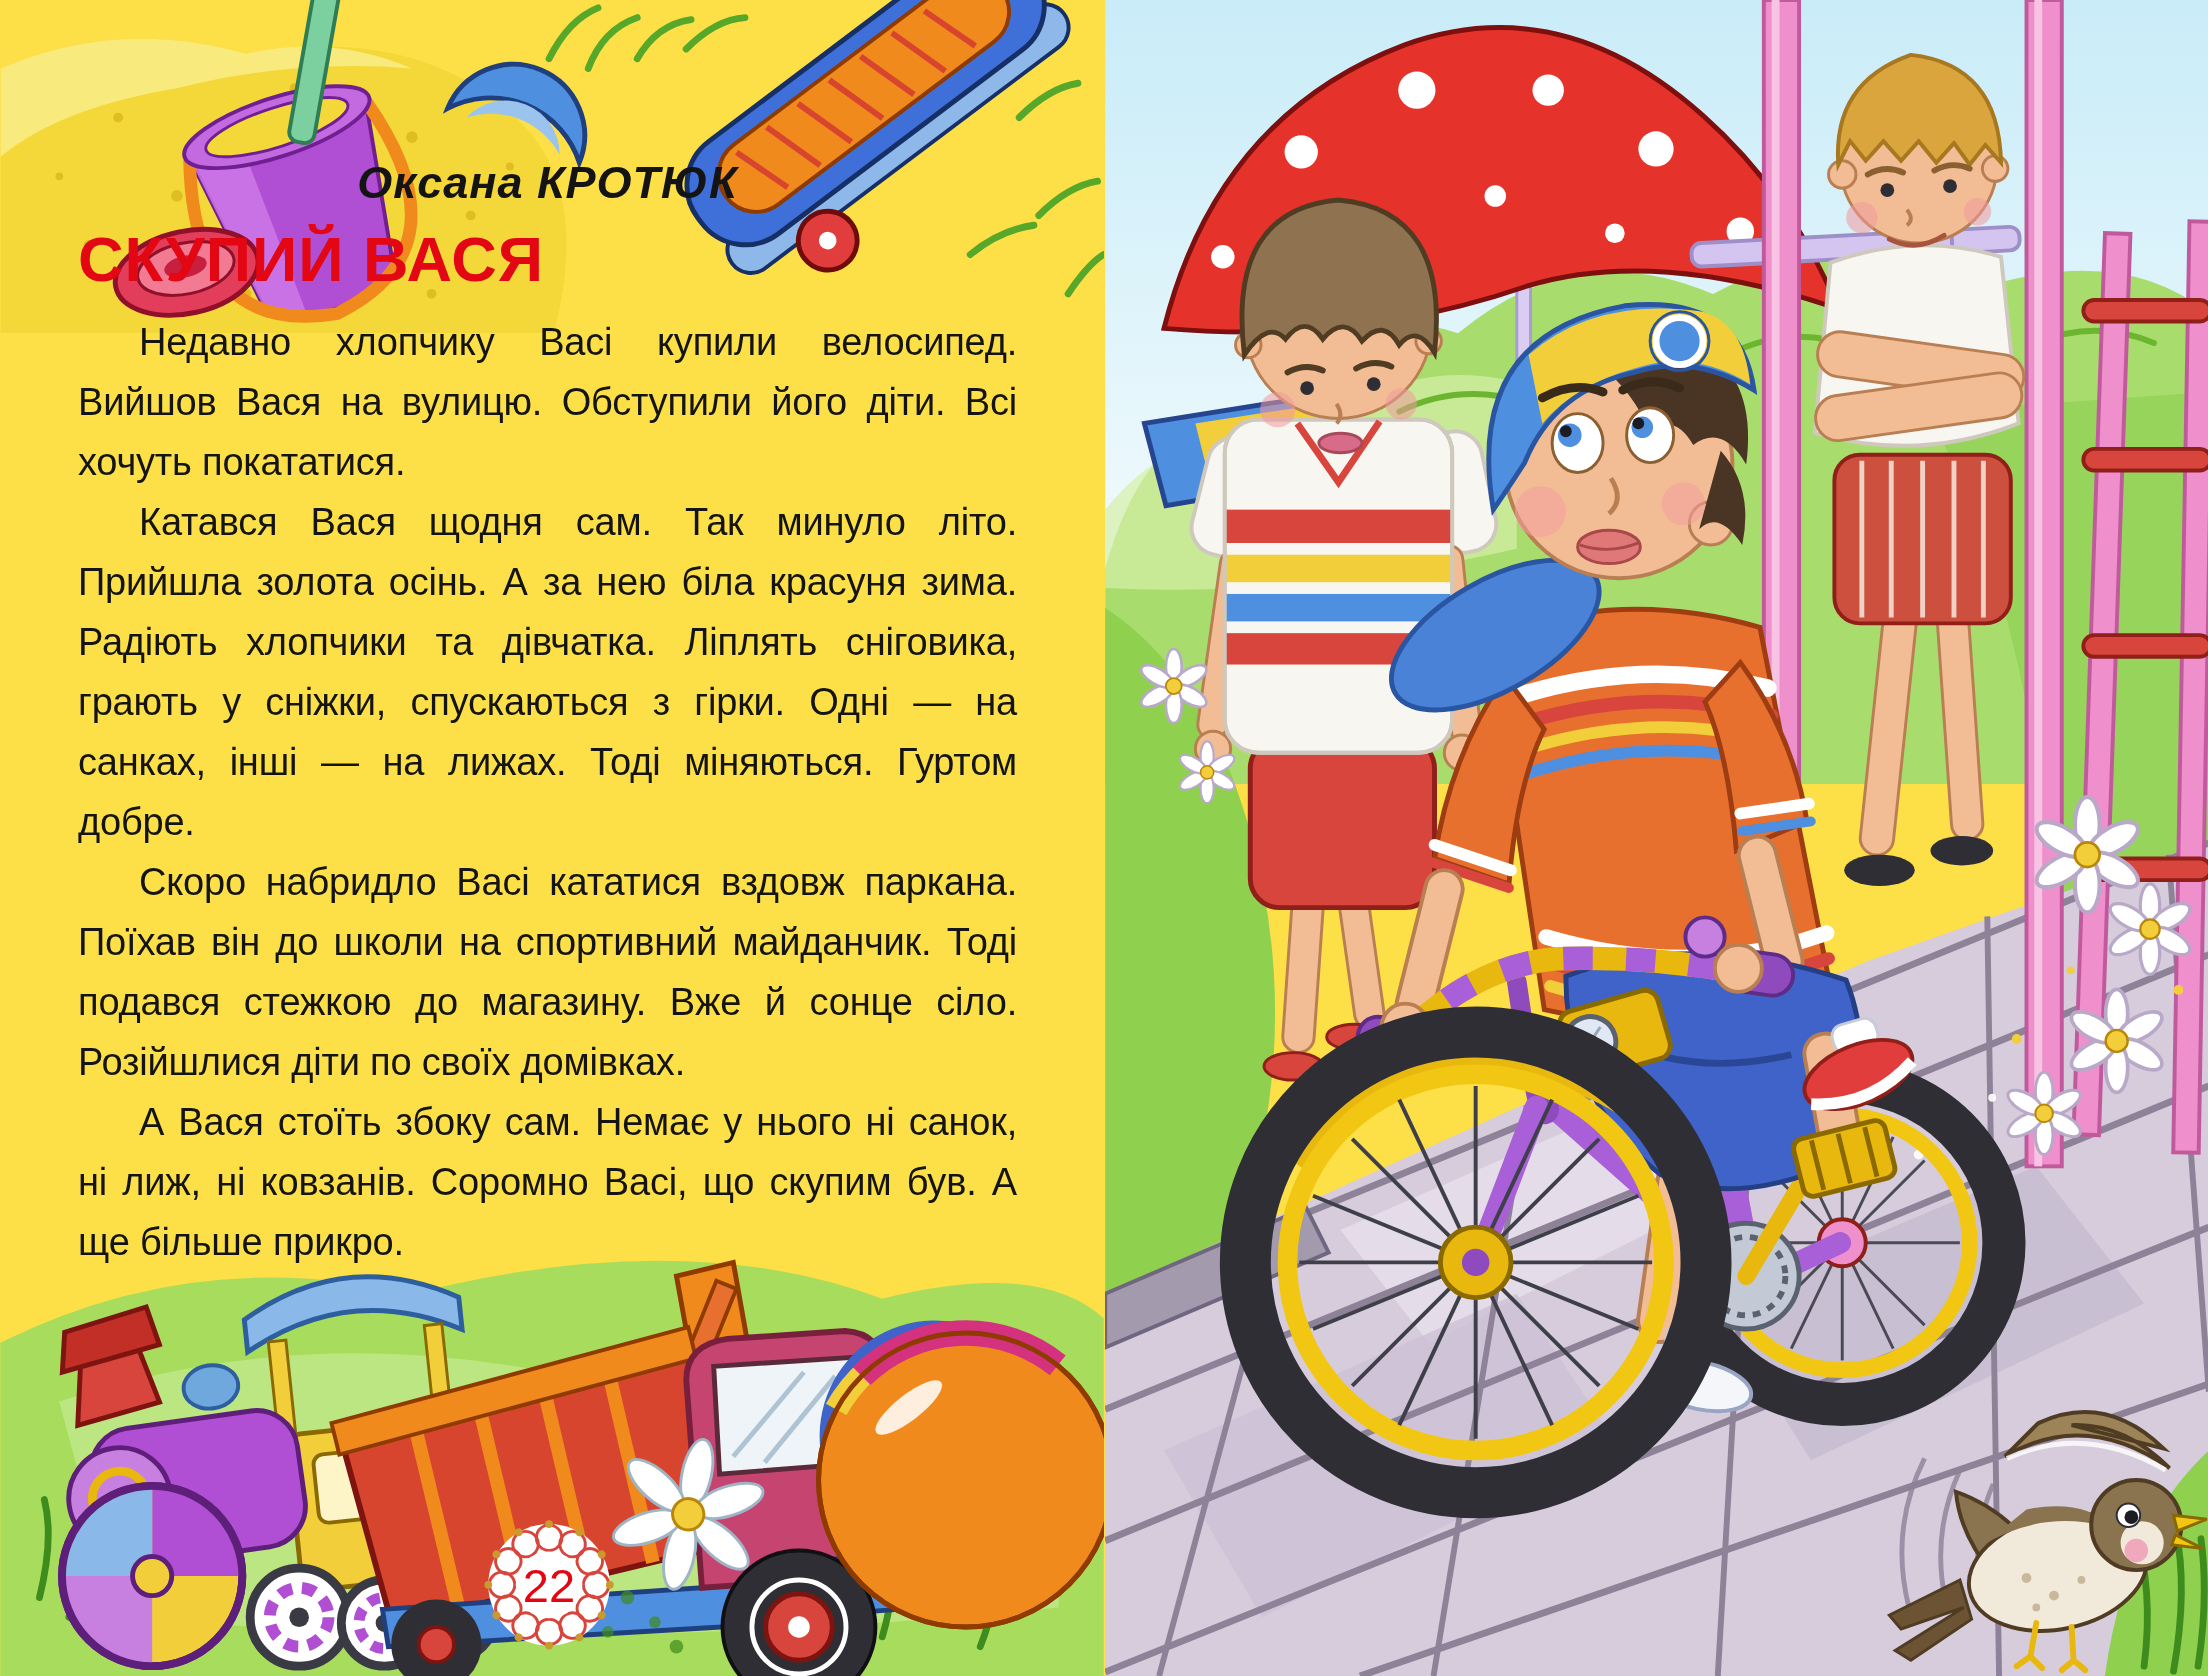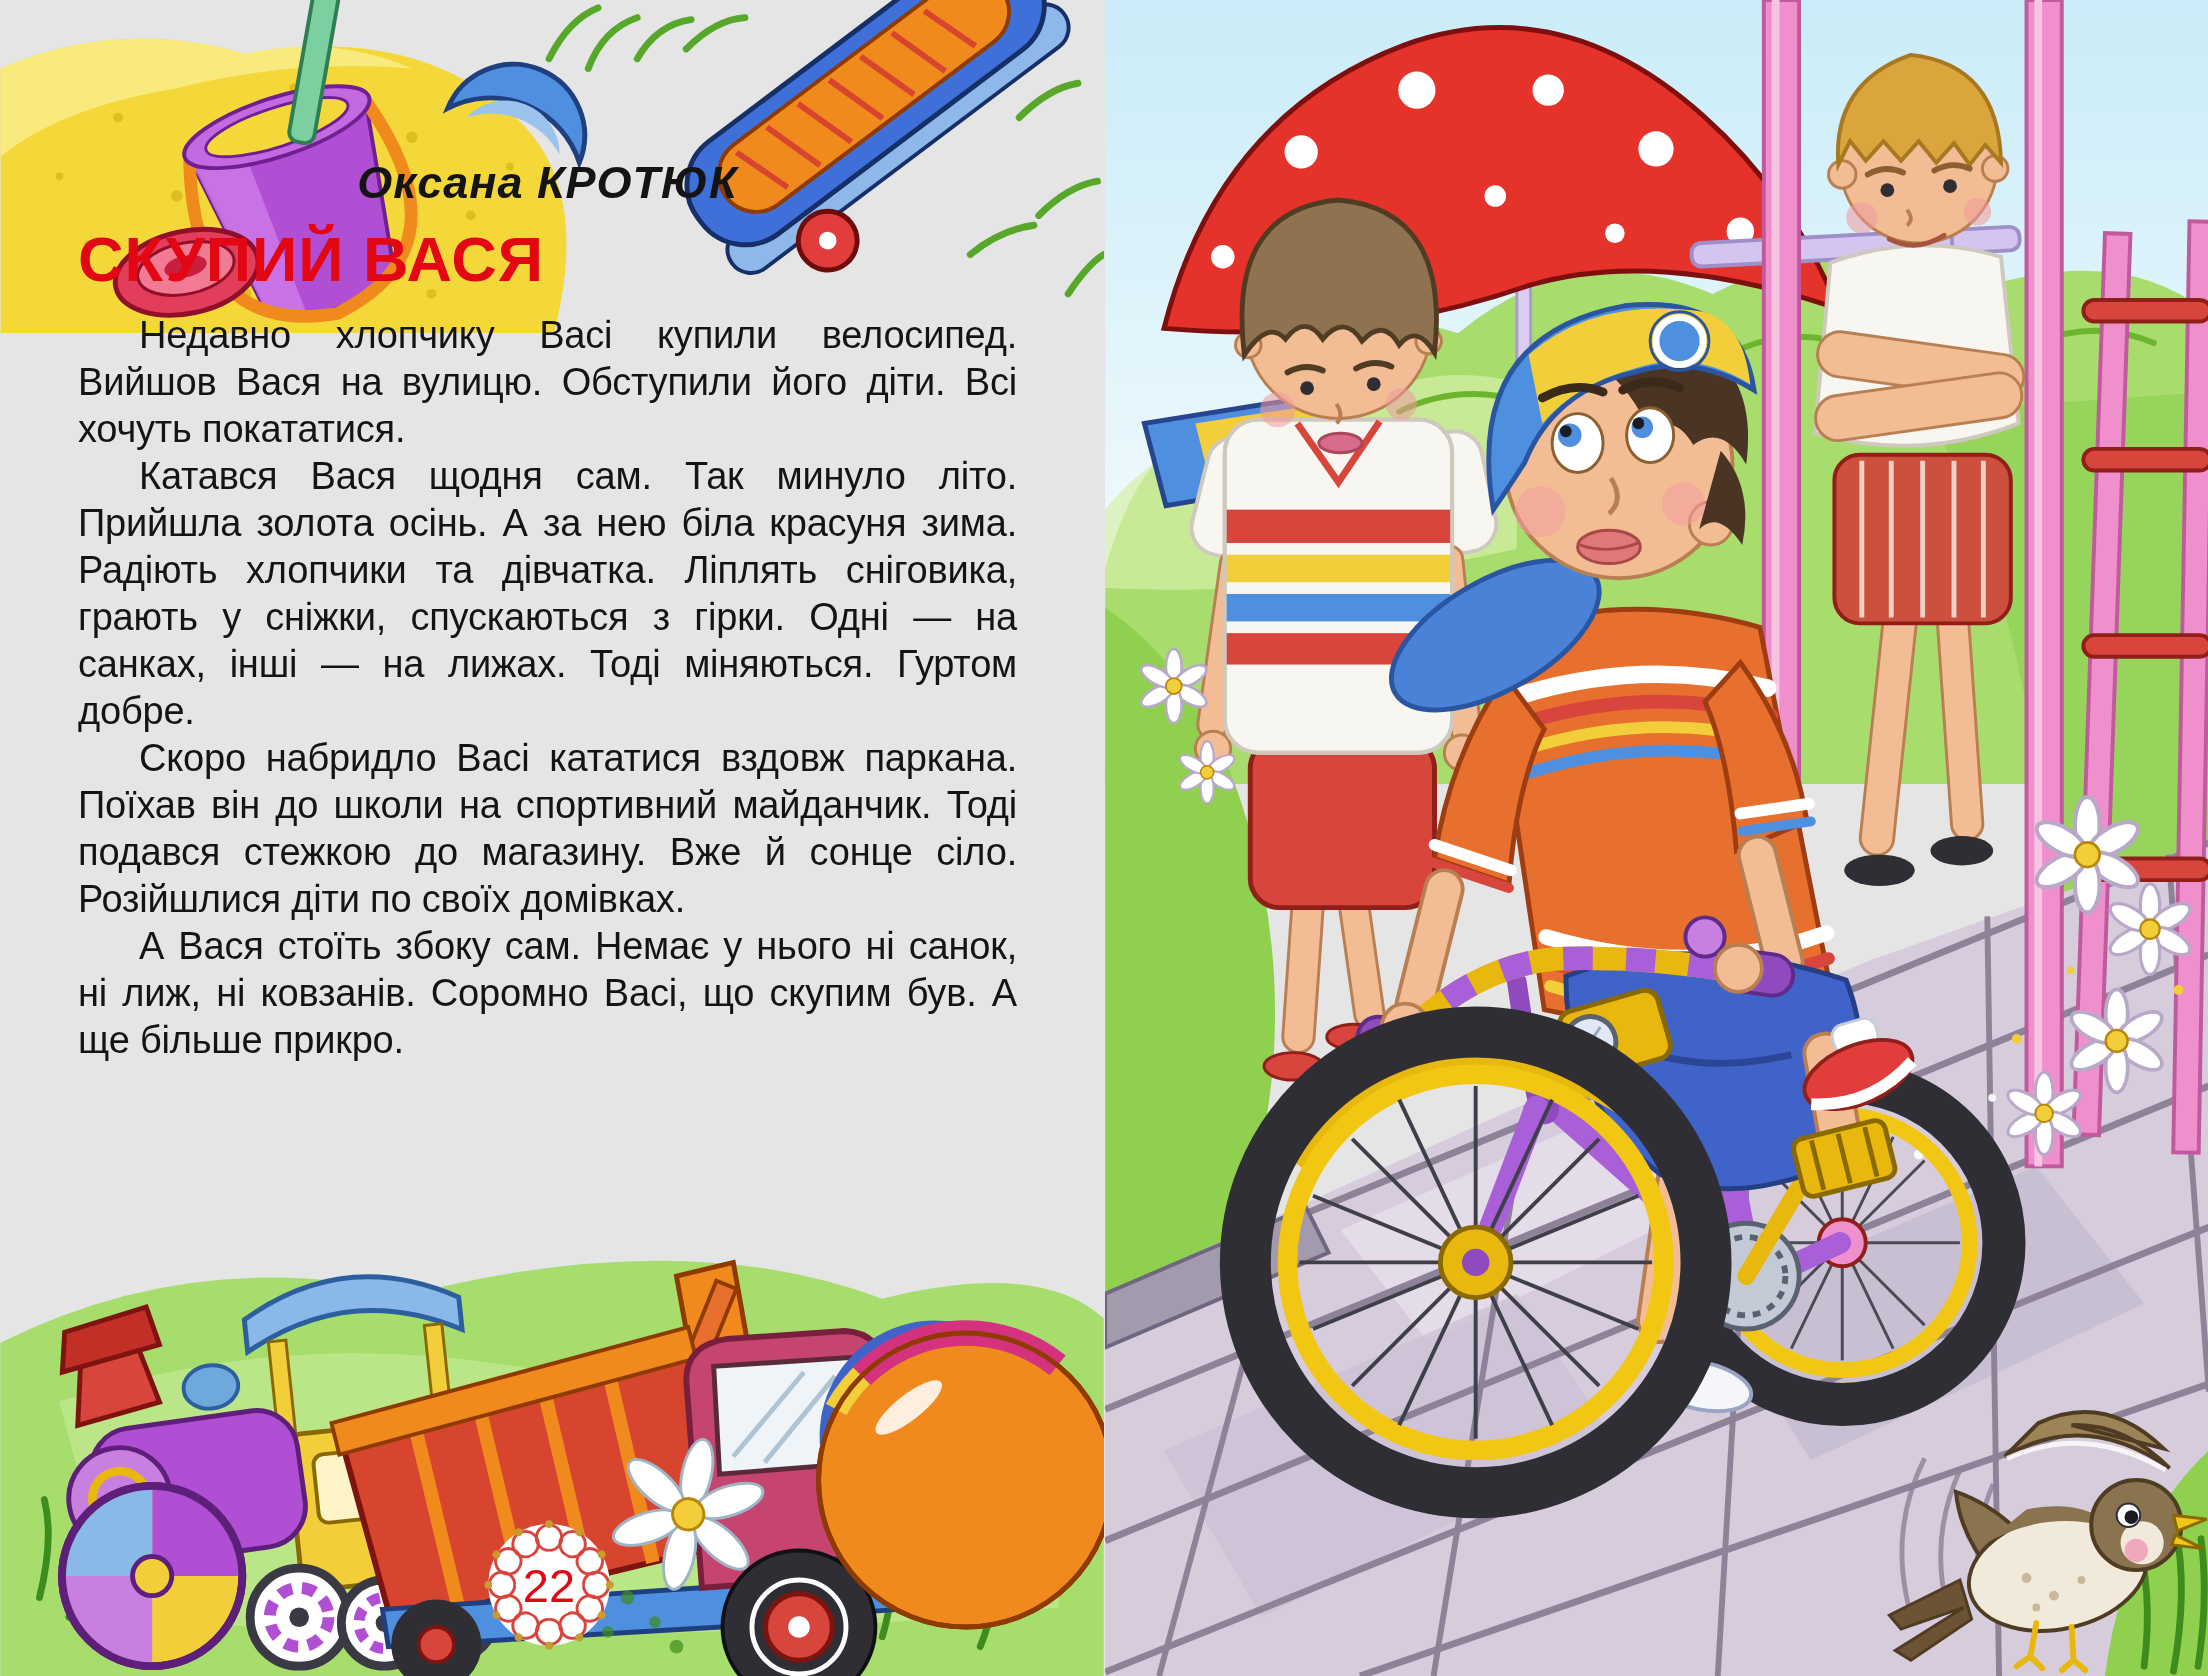--- a/index.html
+++ b/index.html
@@ -1,27 +1,27 @@
 <!DOCTYPE html>
 <html><head>
 <meta charset="utf-8">
 <style>
   html,body{margin:0;padding:0;background:#ffffff;}
-  .spread{position:relative;width:2208px;height:1676px;background:#e5e5e5;overflow:hidden;
+  .spread{position:relative;width:2208px;height:1676px;background:#fde047;overflow:hidden;
           font-family:"Liberation Sans","DejaVu Sans",sans-serif;}
   .page{position:absolute;top:0;height:1676px;}
   .page-left{left:0;width:1104px;}
   .page-right{left:1105px;width:1104px;}
   svg{display:block;}
   .deco{position:absolute;}
   .author{position:absolute;left:78px;top:157px;width:939px;text-align:center;
           font-style:italic;font-weight:bold;font-size:45px;color:#141414;letter-spacing:1px;}
   .title{position:absolute;left:78px;top:223px;width:939px;text-align:left;
          font-weight:bold;font-size:63px;color:#e30613;letter-spacing:1px;}
-  .story{position:absolute;left:78px;top:312px;width:939px;font-size:38px;line-height:47px;
+  .story{position:absolute;left:78px;top:312px;width:939px;font-size:38px;line-height:60px;
          color:#141414;text-align:justify;letter-spacing:-0.2px;}
   .story p{margin:0;text-indent:61px;}
   .page-num{position:absolute;left:495px;top:1555px;width:108px;height:61px;line-height:61px;
             text-align:center;font-size:47px;font-weight:400;color:#e30613;}
   .right-illus{position:absolute;left:0;top:0;}
 </style>
 </head>
 <body>
 
 <div class="spread">

